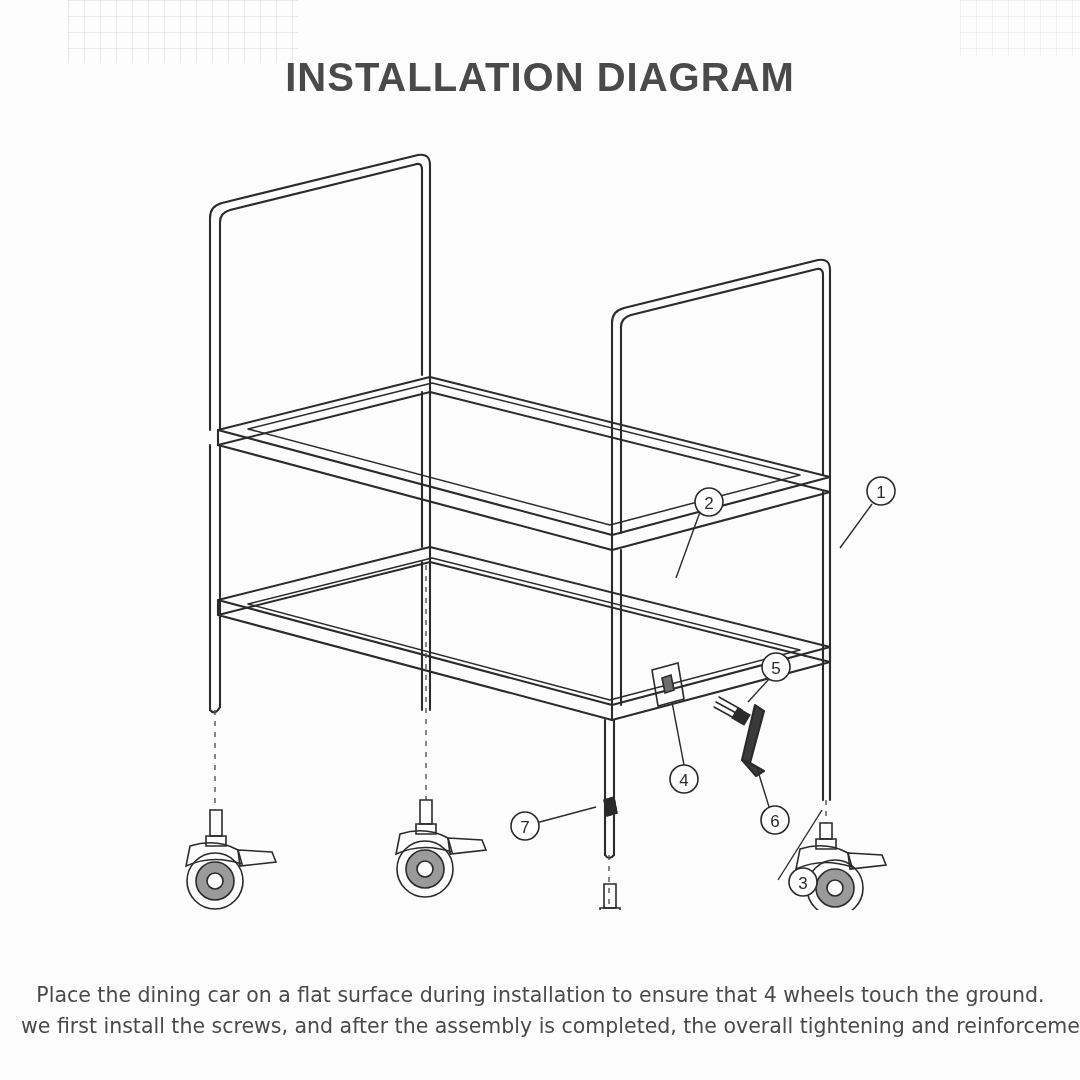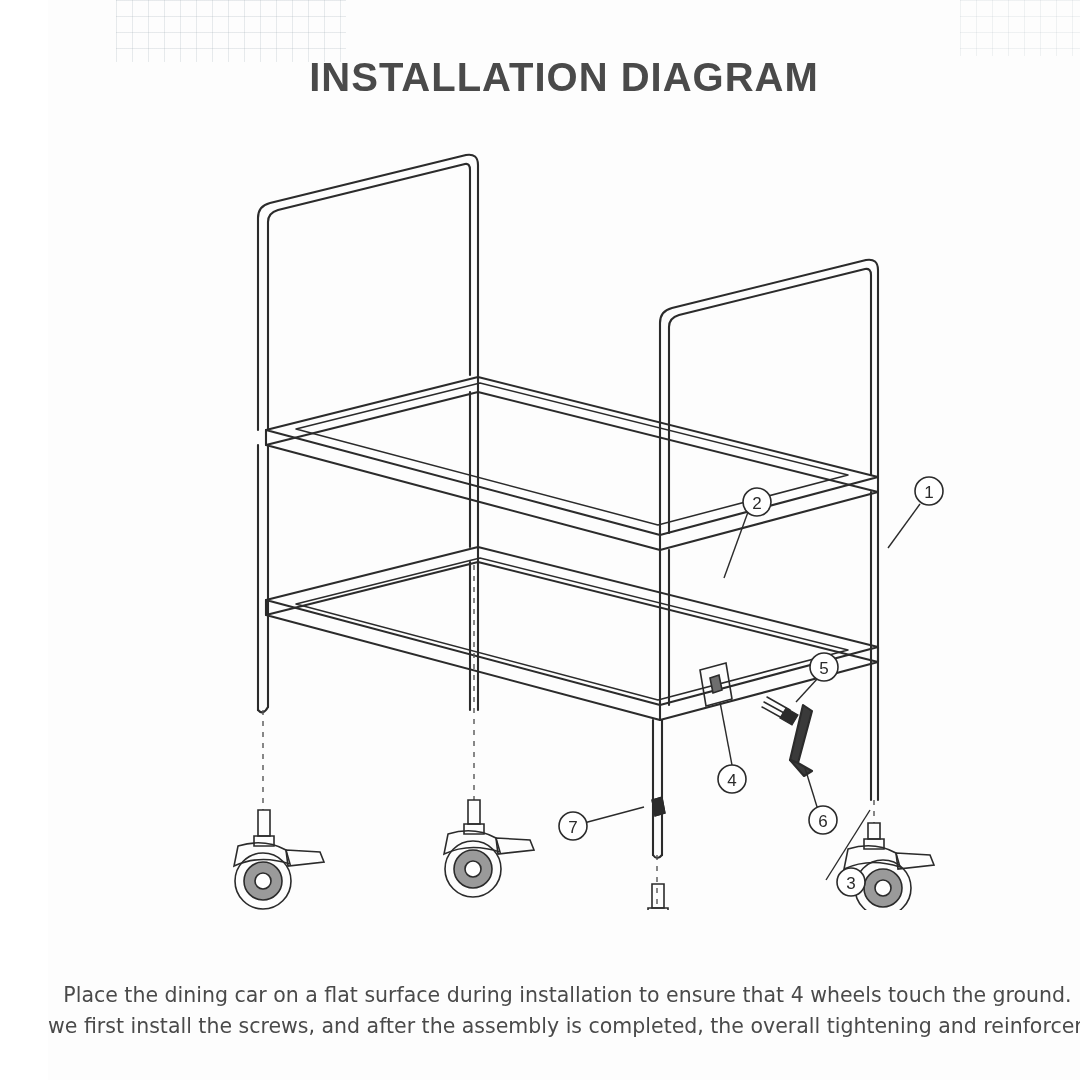--- a/index.html
+++ b/index.html
@@ -13,21 +13,20 @@
     font-family: "Liberation Sans", sans-serif;
     color: #3a3a3a;
     position: relative;
     overflow: hidden;
   }
 
   .page {
     position: absolute;
     inset: 0;
     background: #fdfdfd;
-    margin-left: 48px;
   }
 
   
   .corner-grid {
     position: absolute;
     left: 68px;
     top: 0px;
     width: 230px;
     height: 62px;
     background-image:
@@ -74,20 +73,21 @@
   .footer {
     position: absolute;
     left: 0;
     bottom: 38px;
     width: 1039px;
     text-align: center;
     font-size: 20.5px;
     line-height: 31px;
     color: #4a4a4a;
     font-family: "DejaVu Sans", sans-serif;
+    padding-left: 21px;
   }
   .footer div { white-space: nowrap; }
 
   svg { display: block; }
   .ln { fill: none; stroke: #2b2b2b; stroke-width: 2.1; stroke-linecap: round; stroke-linejoin: round; }
   .ln-thin { fill: none; stroke: #2b2b2b; stroke-width: 1.5; stroke-linecap: round; stroke-linejoin: round; }
   .ln-dash { fill: none; stroke: #555; stroke-width: 1.4; stroke-dasharray: 5 6; }
   .lead { fill: none; stroke: #2b2b2b; stroke-width: 1.4; }
   .cal { fill: none; stroke: #2b2b2b; stroke-width: 1.6; }
   .cal-f { fill: #8a8a8a; stroke: #2b2b2b; stroke-width: 1.6; }

